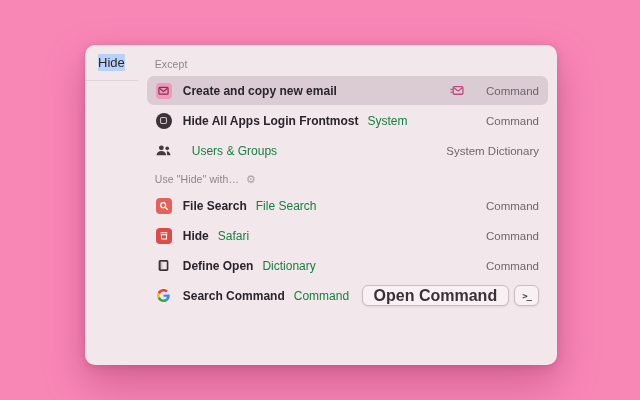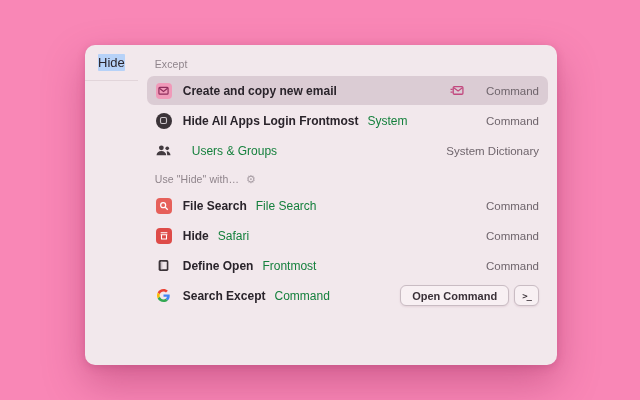--- a/index.html
+++ b/index.html
@@ -48,21 +48,21 @@
     display:flex; align-items:center; justify-content:center;
   }
   .tile-email  { background:#f09ab9; }
   .tile-dark   { background:#3b3338; border-radius:8px; }
   .tile-red    { background:#e6605a; }
   .tile-store  { background:#de4b48; }
   .btn-group { display:flex; gap:5px; }
   .hint-btn {
     height:21px; display:flex; align-items:center; justify-content:center;
     background:#f8f0f3; border:1px solid #c9bcc3; border-radius:6px;
-    padding:0 11px; font-size:11px; font-weight:700; color:#3a3138;
+    padding:0 11px; font-size:16px; font-weight:700; color:#3a3138;
     box-shadow:0 1px 2px rgba(120,60,90,.12);
   }
   .hint-btn.small {
     padding:0 7px; font-family:"DejaVu Sans Mono", monospace;
     font-size:9px; font-weight:700; letter-spacing:-1px;
   }
   svg { display:block; }
 </style>
 </head>
 <body>
@@ -176,37 +176,37 @@
 
     <div class="row">
       <span class="lead-icon">
         <svg width="13" height="13" viewBox="0 0 24 24">
             <rect x="3" y="2" width="18" height="20" rx="3" fill="#3b3338"></rect>
             <rect x="7" y="5" width="11" height="14" rx="1" fill="#efe6ea"></rect>
             <rect x="7" y="5" width="3" height="14" fill="#cfc4ca"></rect>
           </svg>
       </span>
       <span class="title">Define Open</span>
-      <span class="subtitle">Frontmost</span>
+      <span class="subtitle">Dictionary</span>
       <span class="spacer"></span>
       <span class="accessory">
           <span class="accessory-text">Command</span>
         </span>
     </div>
 
     <div class="row">
       <span class="lead-icon">
         <svg width="13" height="13" viewBox="0 0 48 48">
             <path fill="#EA4335" d="M24 9.5c3.54 0 6.71 1.22 9.21 3.6l6.85-6.85C35.9 2.38 30.47 0 24 0 14.62 0 6.51 5.38 2.56 13.22l7.98 6.19C12.43 13.72 17.74 9.5 24 9.5z"></path>
             <path fill="#4285F4" d="M46.98 24.55c0-1.57-.15-3.09-.38-4.55H24v9.02h12.94c-.58 2.96-2.26 5.48-4.78 7.18l7.73 6c4.51-4.18 7.09-10.36 7.09-17.65z"></path>
             <path fill="#FBBC05" d="M10.53 28.59c-.48-1.45-.76-2.99-.76-4.59s.27-3.14.76-4.59l-7.98-6.19C.92 16.46 0 20.12 0 24c0 3.88.92 7.54 2.56 10.78l7.97-6.19z"></path>
             <path fill="#34A853" d="M24 48c6.48 0 11.93-2.13 15.89-5.81l-7.73-6c-2.15 1.45-4.92 2.3-8.16 2.3-6.26 0-11.57-4.22-13.47-9.91l-7.98 6.19C6.51 42.62 14.62 48 24 48z"></path>
           </svg>
       </span>
-      <span class="title">Search Except</span>
+      <span class="title">Search Command</span>
       <span class="subtitle">Command</span>
       <span class="spacer"></span>
       <span class="btn-group">
         <span class="hint-btn">Open Command</span>
         <span class="hint-btn small">&gt;_</span>
       </span>
     </div>
 
   </div>
 </div>

